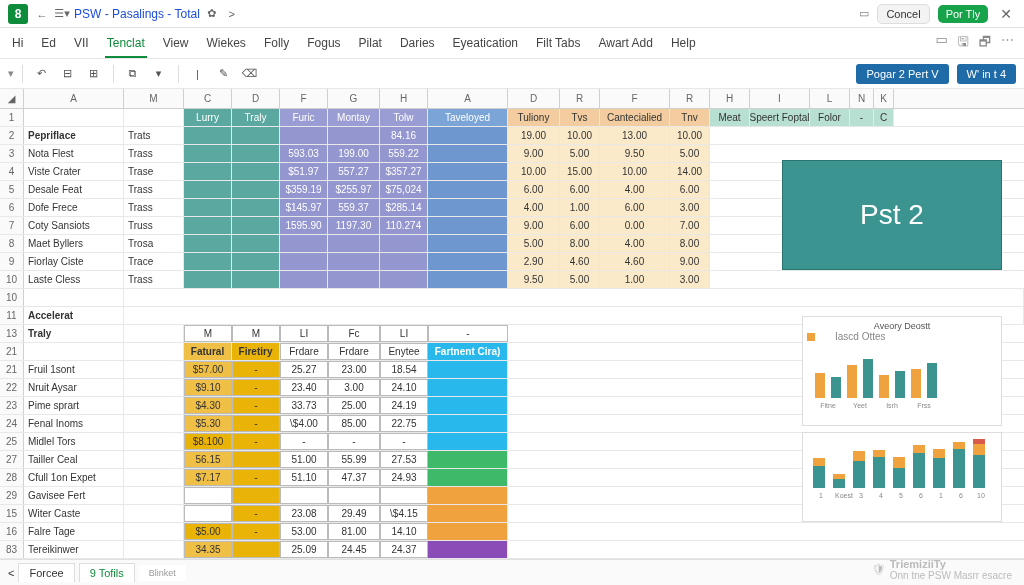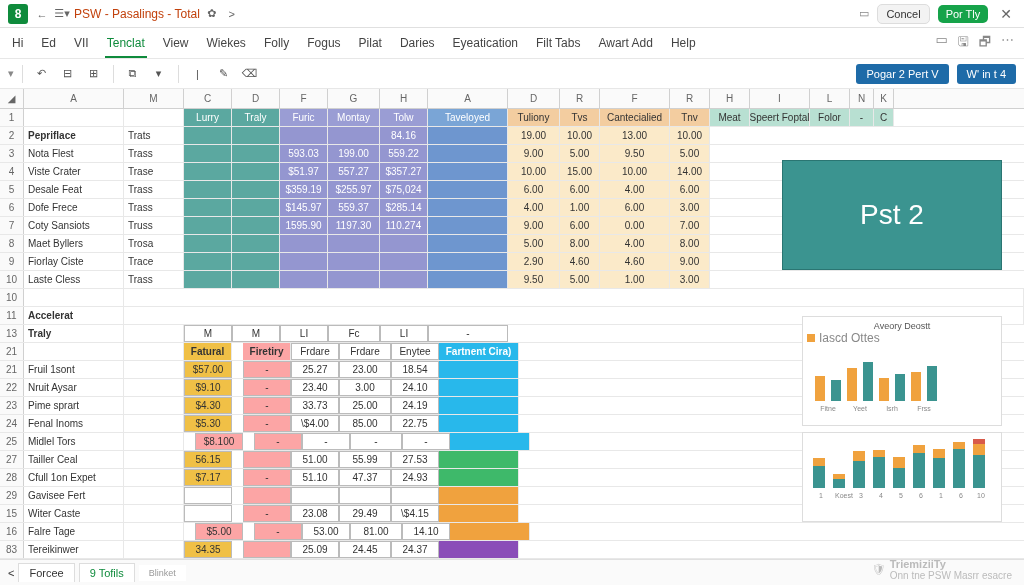--- a/index.html
+++ b/index.html
@@ -1,21 +1,21 @@
 <!DOCTYPE html>
 <html><head>
 <meta charset="utf-8">
 <style>
 * { margin: 0; padding: 0; box-sizing: border-box; }
 body { font-family: -apple-system, "Segoe UI", Arial, sans-serif; font-size: 11px; color: #333; background: #fff; width: 1024px; height: 585px; overflow: hidden; position: relative; }
 .titlebar { display: flex; align-items: center; height: 28px; padding: 0 8px; border-bottom: 1px solid #e0e0e0; gap: 6px; }
 .app-icon { width: 20px; height: 20px; background: #0f8b3c; color: white; border-radius: 3px; display: flex; align-items: center; justify-content: center; font-weight: bold; font-size: 12px; }
 .titlebar .nav { display: flex; gap: 4px; align-items: center; color: #666; }
 .nav-btn { width: 16px; text-align: center; cursor: pointer; }
-.doc-title { font-size: 12px; color: #c2410c; }
+.doc-title { font-size: 12px; color: #1d4ed8; }
 .titlebar-right { margin-left: auto; display: flex; gap: 8px; align-items: center; }
 .btn-sm { padding: 3px 8px; border-radius: 5px; font-size: 11px; cursor: pointer; }
 .btn-grey { background: #f3f3f3; border: 1px solid #ddd; }
 .btn-green { background: #16a34a; color: #fff; border: none; font-weight: 500; }
 .close-x { font-size: 14px; color: #666; cursor: pointer; padding: 0 4px; }
 
 .menubar { display: flex; gap: 14px; padding: 4px 10px 0; font-size: 12px; color: #444; border-bottom: 1px solid #e7e7e7; }
 .menu-item { padding: 4px 2px 6px; cursor: pointer; }
 .menu-item.active { color: #0f8b3c; border-bottom: 2px solid #0f8b3c; font-weight: 500; }
 .menubar-right { margin-left: auto; display: flex; gap: 10px; color: #888; font-size: 13px; }
@@ -37,35 +37,35 @@
 
 .hdr-teal { background: #5ba8a0; color: #fff; font-weight: 500; justify-content: center; }
 .hdr-lav { background: #9a9dd4; color: #fff; font-weight: 500; justify-content: center; }
 .hdr-blue { background: #7aa5d6; color: #fff; font-weight: 500; justify-content: center; }
 .hdr-peach { background: #f3cda0; color: #333; font-weight: 500; justify-content: center; }
 .hdr-mint { background: #b8e0d2; color: #333; font-weight: 500; justify-content: center; }
 .bg-lav { background: #9496d0; color: #fff; justify-content: center; }
 .bg-blue { background: #6e96cf; color: #fff; justify-content: center; }
 .bg-peach { background: #fbeac9; justify-content: center; }
 .bg-yellow { background: #f0c046; justify-content: center; }
-.bg-teal-l { background: #fca5a5; justify-content: center; margin-left: 11px; }
+.bg-teal-l { background: #eab308; justify-content: center; }
 .bg-cyan { background: #28b8eb; justify-content: center; }
 .bg-green2 { background: #3eb96a; justify-content: center; }
 .bg-orange { background: #f0a23e; justify-content: center; }
 .bg-purple { background: #8a4db8; justify-content: center; }
 .center { justify-content: center; }
 .bold { font-weight: 600; }
 
 .overlay-box { position: absolute; right: 22px; top: 160px; width: 220px; height: 110px; background: #3b9490; color: #fff; display: flex; align-items: center; justify-content: center; font-size: 28px; font-weight: 400; border: 1px solid #2a7572; }
 
 .chart1, .chart2 { position: absolute; right: 22px; border: 1px solid #ddd; background: #fff; padding: 4px; }
 .chart1 { top: 316px; width: 200px; height: 110px; }
 .chart2 { top: 432px; width: 200px; height: 90px; }
 .chart-title { font-size: 9px; text-align: center; color: #555; }
-.chart-legend { font-size: 12px; color: #888; display: flex; gap: 4px; align-items: center; }
+.chart-legend { font-size: 10px; color: #888; display: flex; gap: 20px; align-items: center; }
 .legend-box { width: 8px; height: 8px; background: #f0a23e; }
 .bars { display: flex; align-items: flex-end; gap: 6px; height: 60px; padding: 4px 8px; }
 .bar { width: 10px; }
 .bars2 { display: flex; align-items: flex-end; gap: 8px; height: 55px; padding: 4px 6px; }
 .stack { width: 12px; display: flex; flex-direction: column-reverse; }
 .xlabels { display: flex; gap: 6px; font-size: 7px; color: #888; padding: 0 8px; }
 .xlabels span { width: 10px; text-align: center; }
 
 .tabbar { position: absolute; bottom: 0; left: 0; right: 0; height: 26px; display: flex; align-items: center; gap: 4px; padding: 0 8px; border-top: 1px solid #e0e0e0; background: #fafafa; }
 .tab { padding: 3px 10px; font-size: 11px; border: 1px solid #ddd; border-bottom: none; background: #fff; cursor: pointer; }

